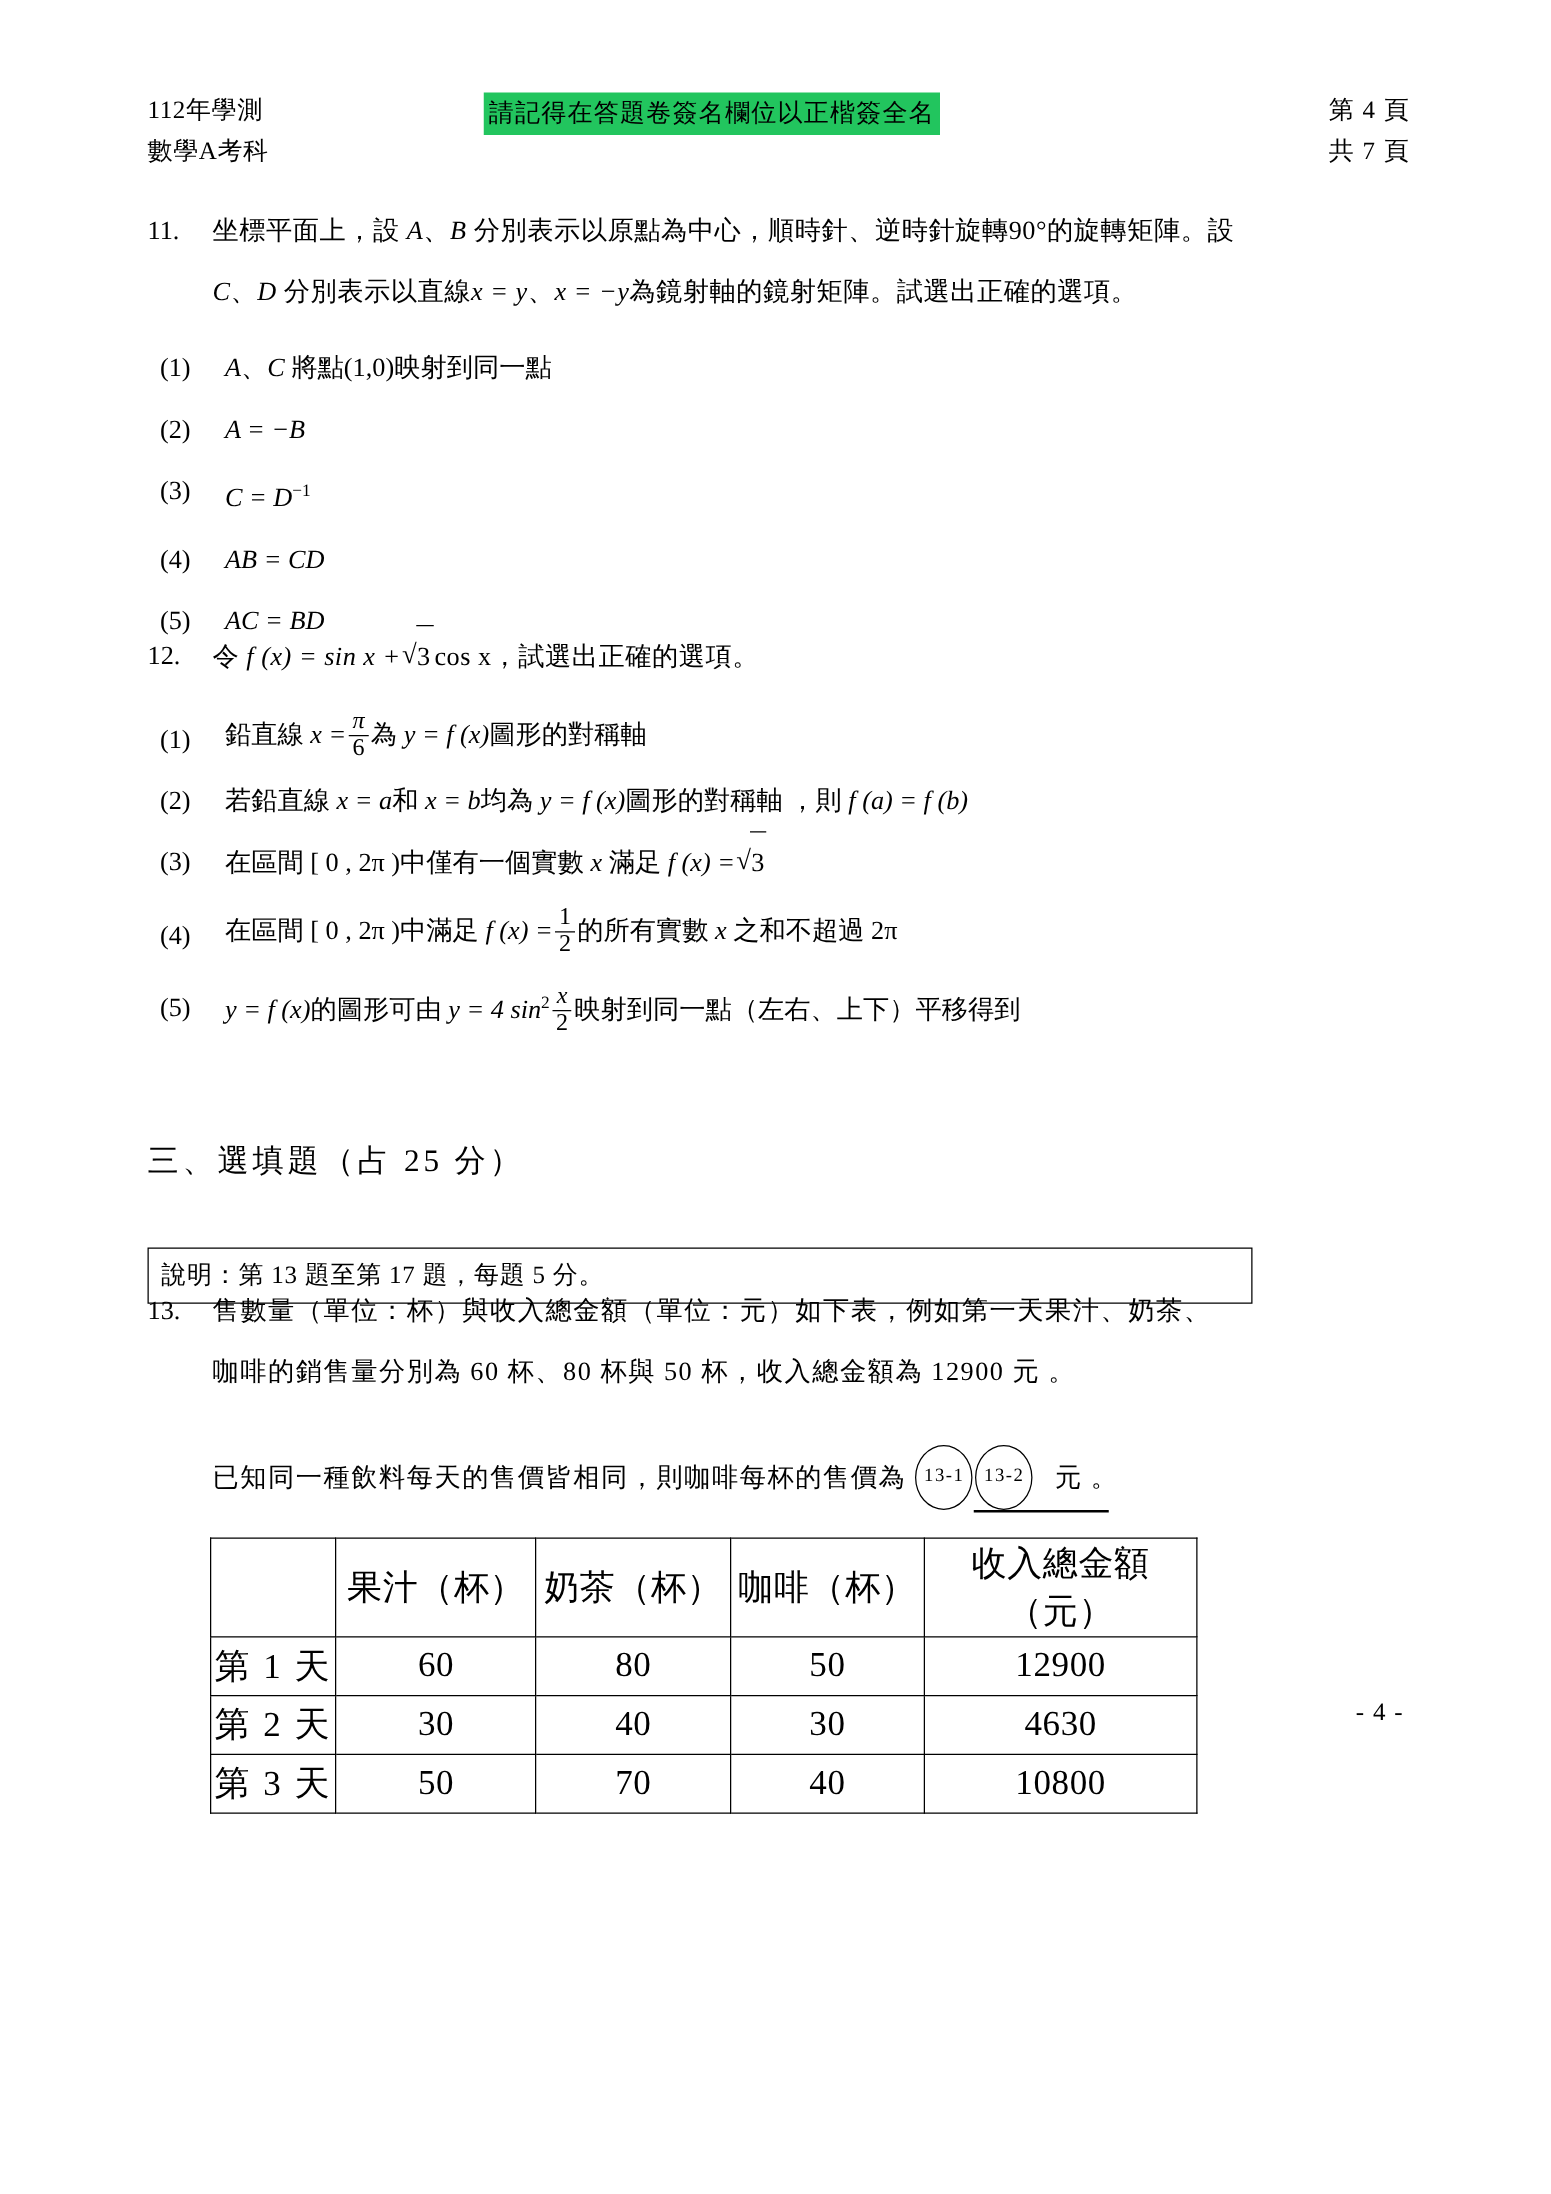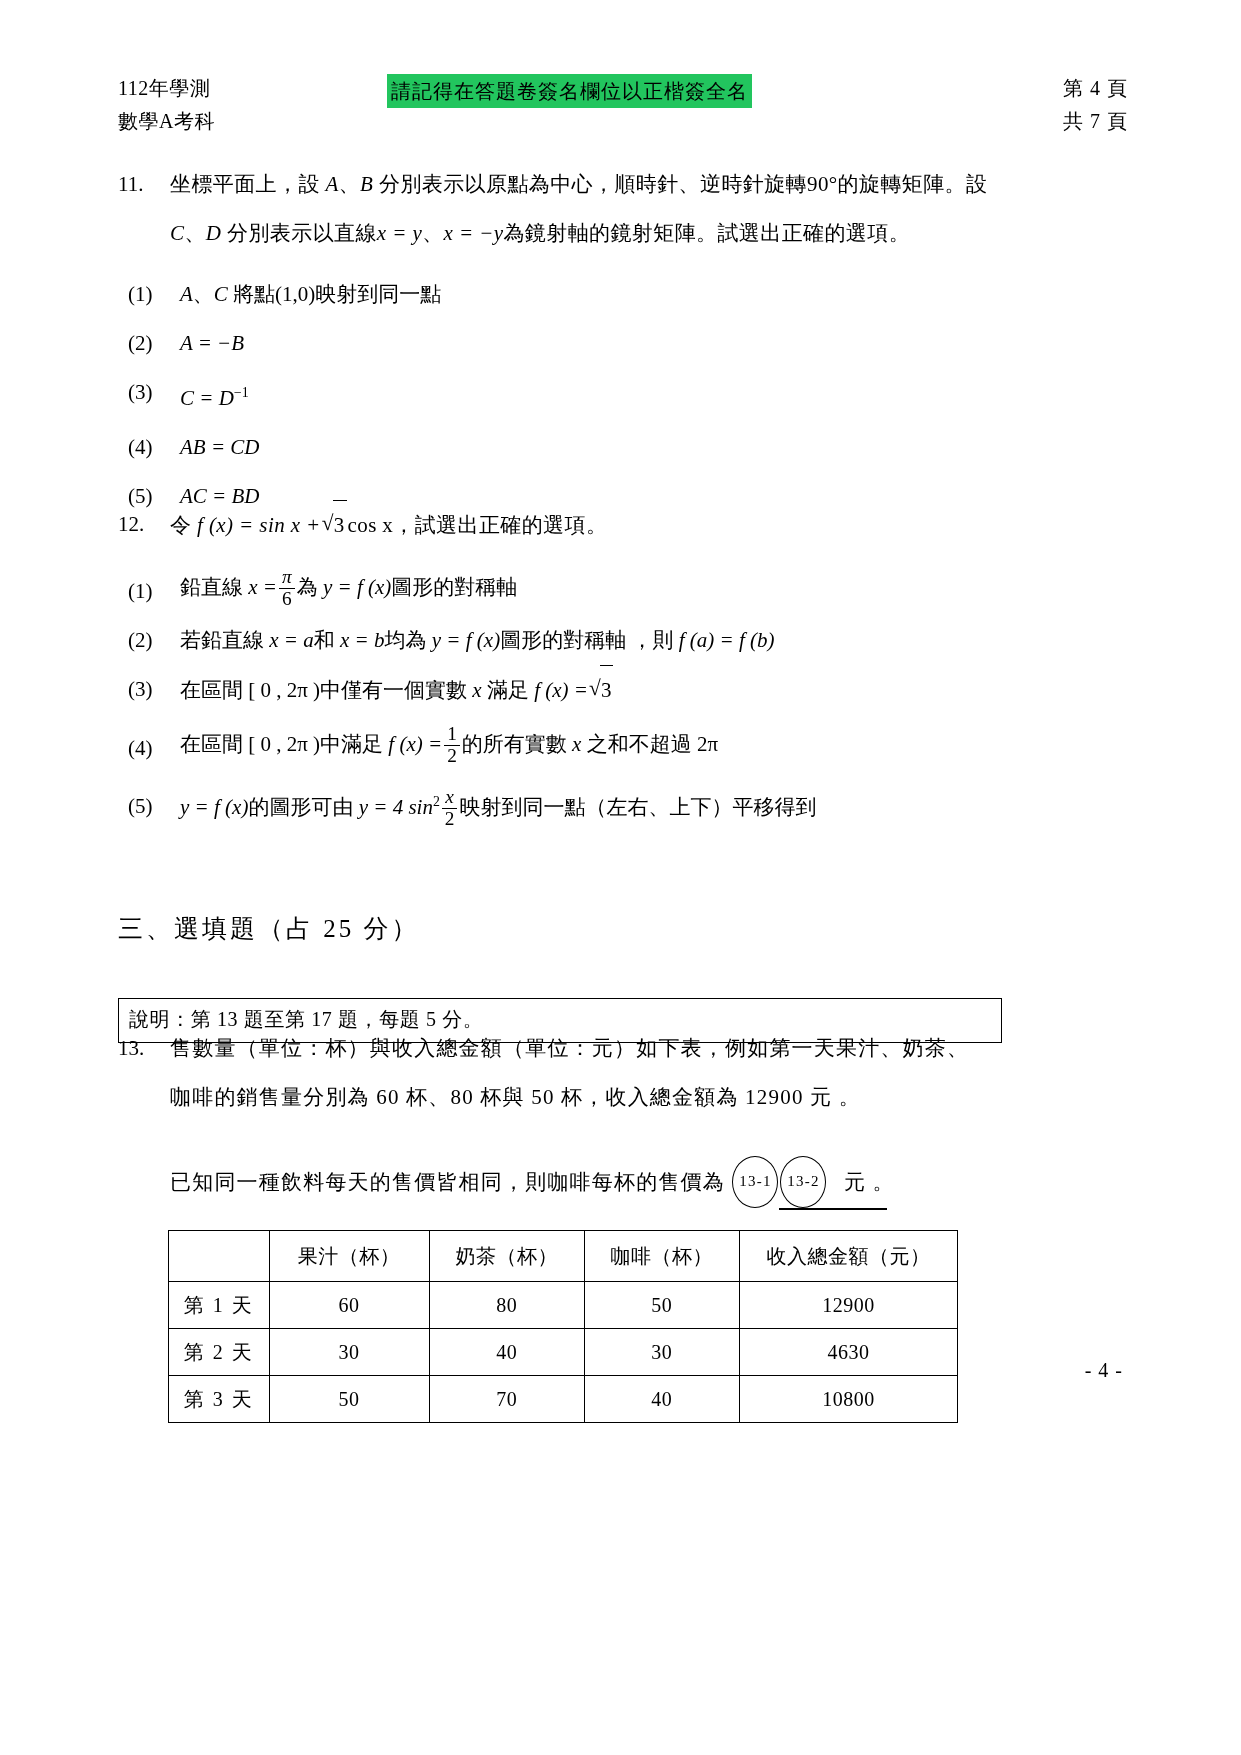--- a/index.html
+++ b/index.html
@@ -162,21 +162,21 @@
   .blank-underline {
     position: absolute;
     height: 2px;
     background: #000;
   }
 
   
   .tbl {
     position: absolute;
     border-collapse: collapse;
-    font-size: 20px;
+    font-size: 28px;
   }
   .tbl td, .tbl th {
     border: 1.4px solid #000;
     text-align: center;
     font-weight: normal;
     font-family: "Liberation Serif", "DejaVu Serif", serif;
     letter-spacing: 0.5px;
   }
   .tbl .rowhead { letter-spacing: 2px; }
 

